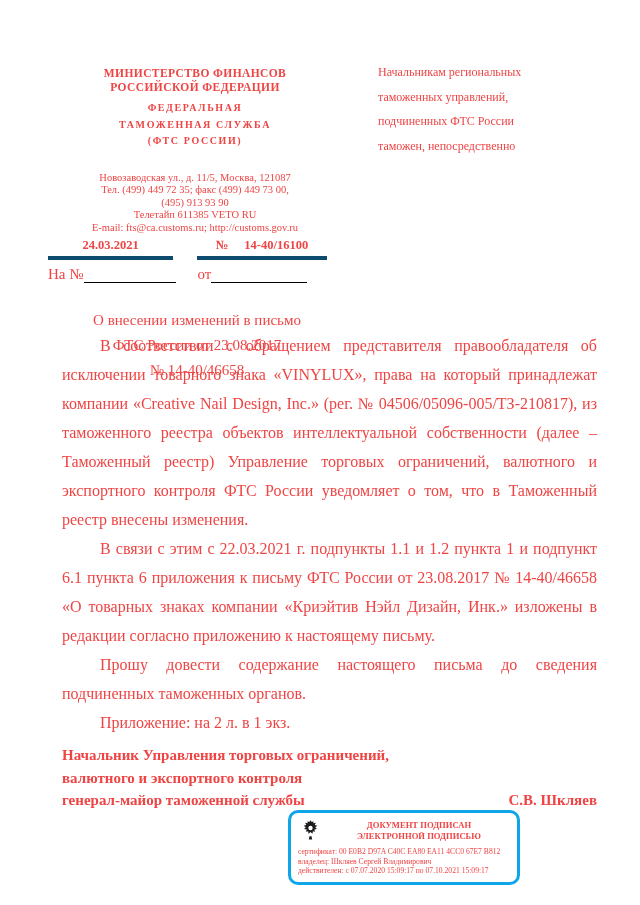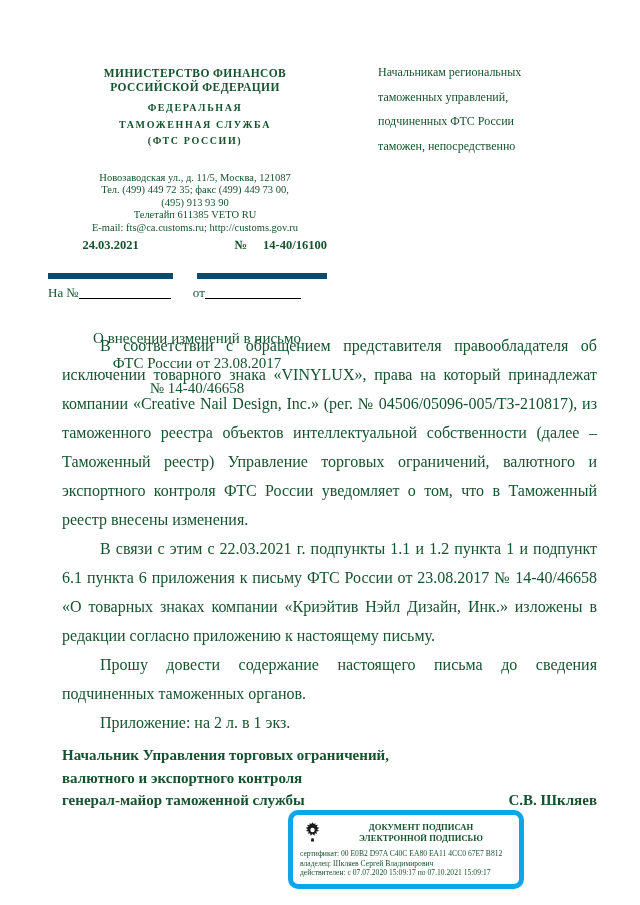--- a/index.html
+++ b/index.html
@@ -1,21 +1,21 @@
 <!DOCTYPE html>
 <html lang="ru"><head>
 <meta charset="utf-8">
 <style>
   html, body { margin: 0; padding: 0; background: #ffffff; }
   .page {
     position: relative;
     width: 640px;
     height: 905px;
     background: #ffffff;
-    color: #14532d;
+    color: #ef4444;
     font-family: "Liberation Serif", "DejaVu Serif", serif;
     overflow: hidden;
   }
 
   
   .letterhead {
     position: absolute;
     left: 30px; top: 66px;
     width: 330px;
     text-align: center;
@@ -41,31 +41,32 @@
   .ref-row {
     margin-top: 4px;
     display: flex;
     justify-content: flex-start;
     padding-left: 18px;
     gap: 24px;
     font-weight: bold;
     font-size: 12.5px;
   }
   .ref-cell {
-    border-bottom: 6px solid #0c4a6e;
-    padding-bottom: 20px;
+    border-bottom: 4px solid #0c4a6e;
+    padding-bottom: 3px;
   }
   .ref-date { width: 125px; text-align: center; }
-  .ref-no   { width: 130px; text-align: right; }
+  .ref-no   { width: 130px; text-align: center; }
   .ref-num  { margin-left: 16px; }
   .na-row {
     margin-top: 6px;
     padding-left: 18px;
     display: flex;
-    font-size: 13px;
+    align-items: flex-end;
+    font-size: 15px;
     text-align: left;
   }
   .blank {
     display: inline-block;
     border-bottom: 1.5px solid #000;
     height: 13px;
   }
   .blank1 { width: 92px; }
   .blank2 { width: 96px; }
   .ot-label { margin-left: 22px; }
@@ -117,21 +118,21 @@
     font-size: 15px;
     line-height: 22.5px;
     font-weight: bold;
   }
 
   
   .stamp {
     position: absolute;
     left: 288px; top: 810px;
     width: 212px;
-    border: 5px solid #0ea5e9;
+    border: 3px solid #0ea5e9;
     border-radius: 10px;
     padding: 5px 7px 6px 7px;
     background: #ffffff;
   }
   .stamp-head {
     display: flex;
     align-items: center;
   }
   .stamp-icon {
     width: 25px; height: 25px;

